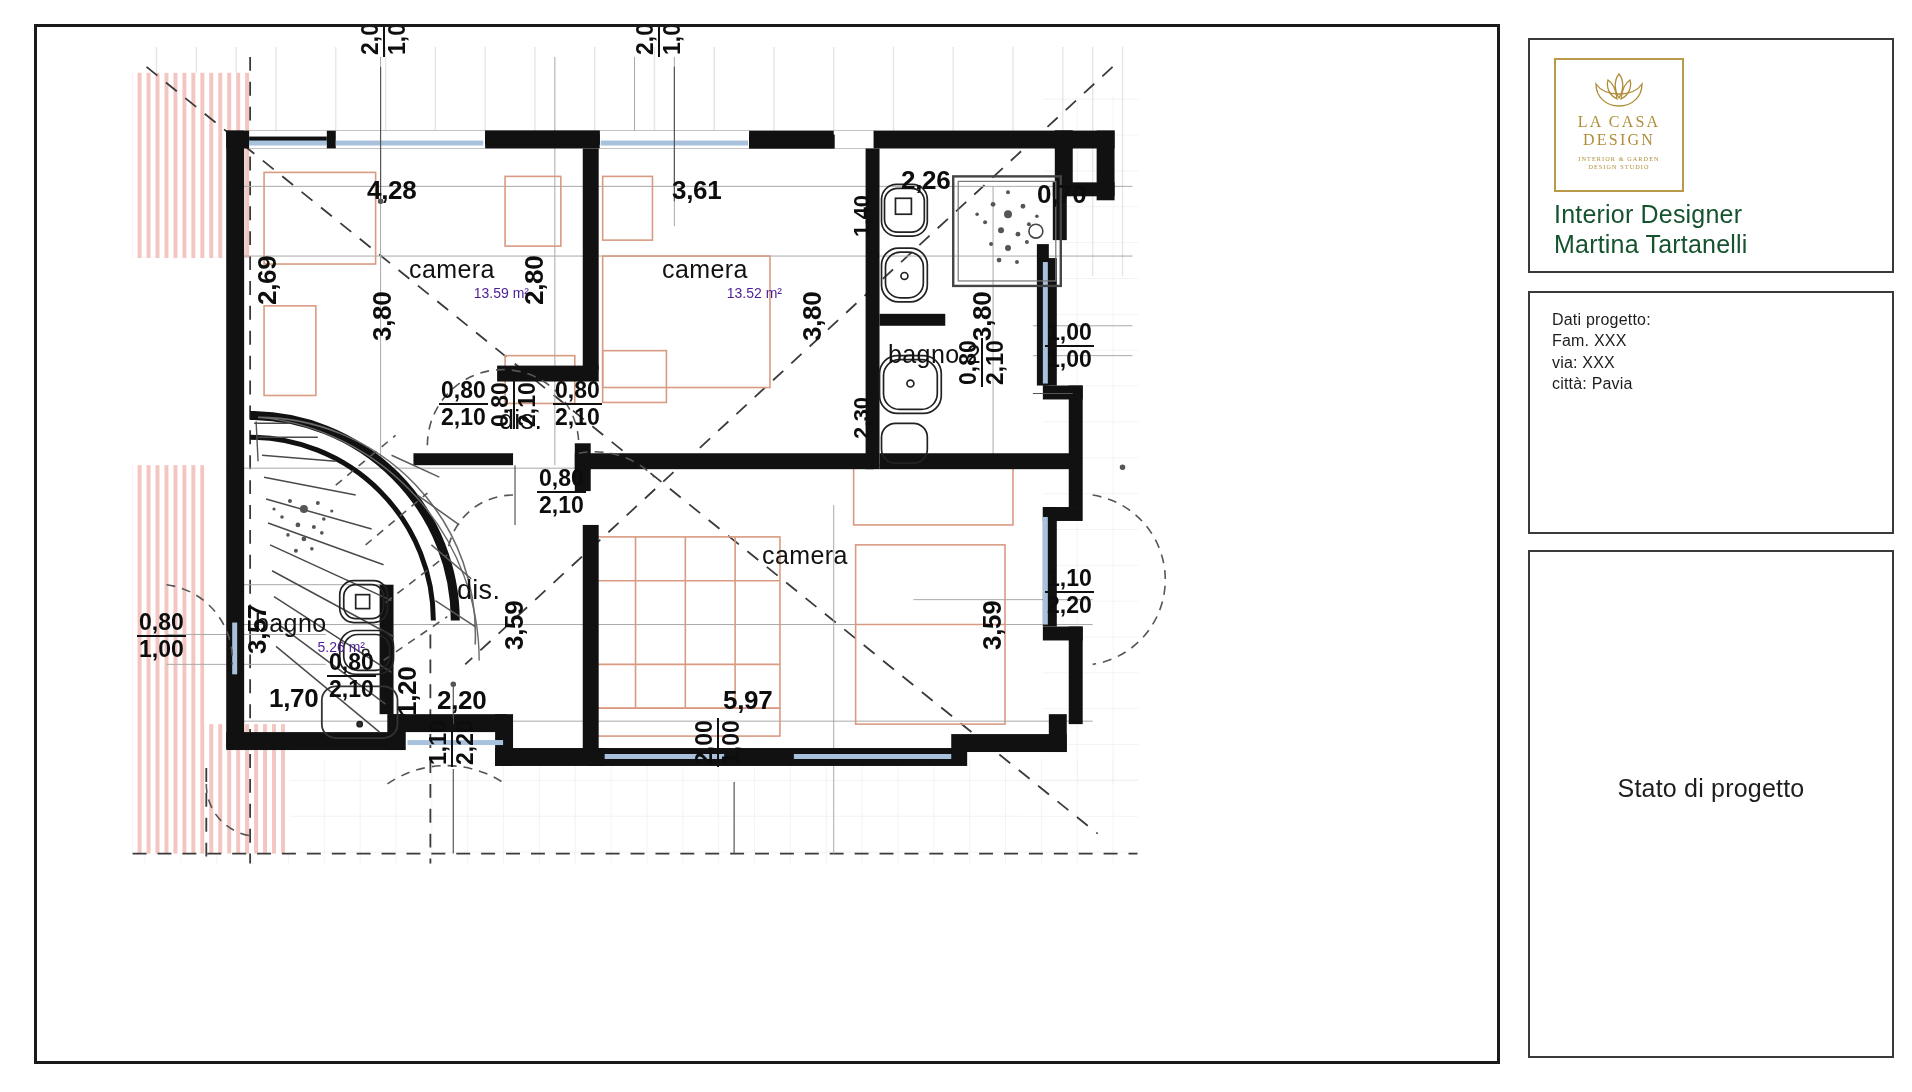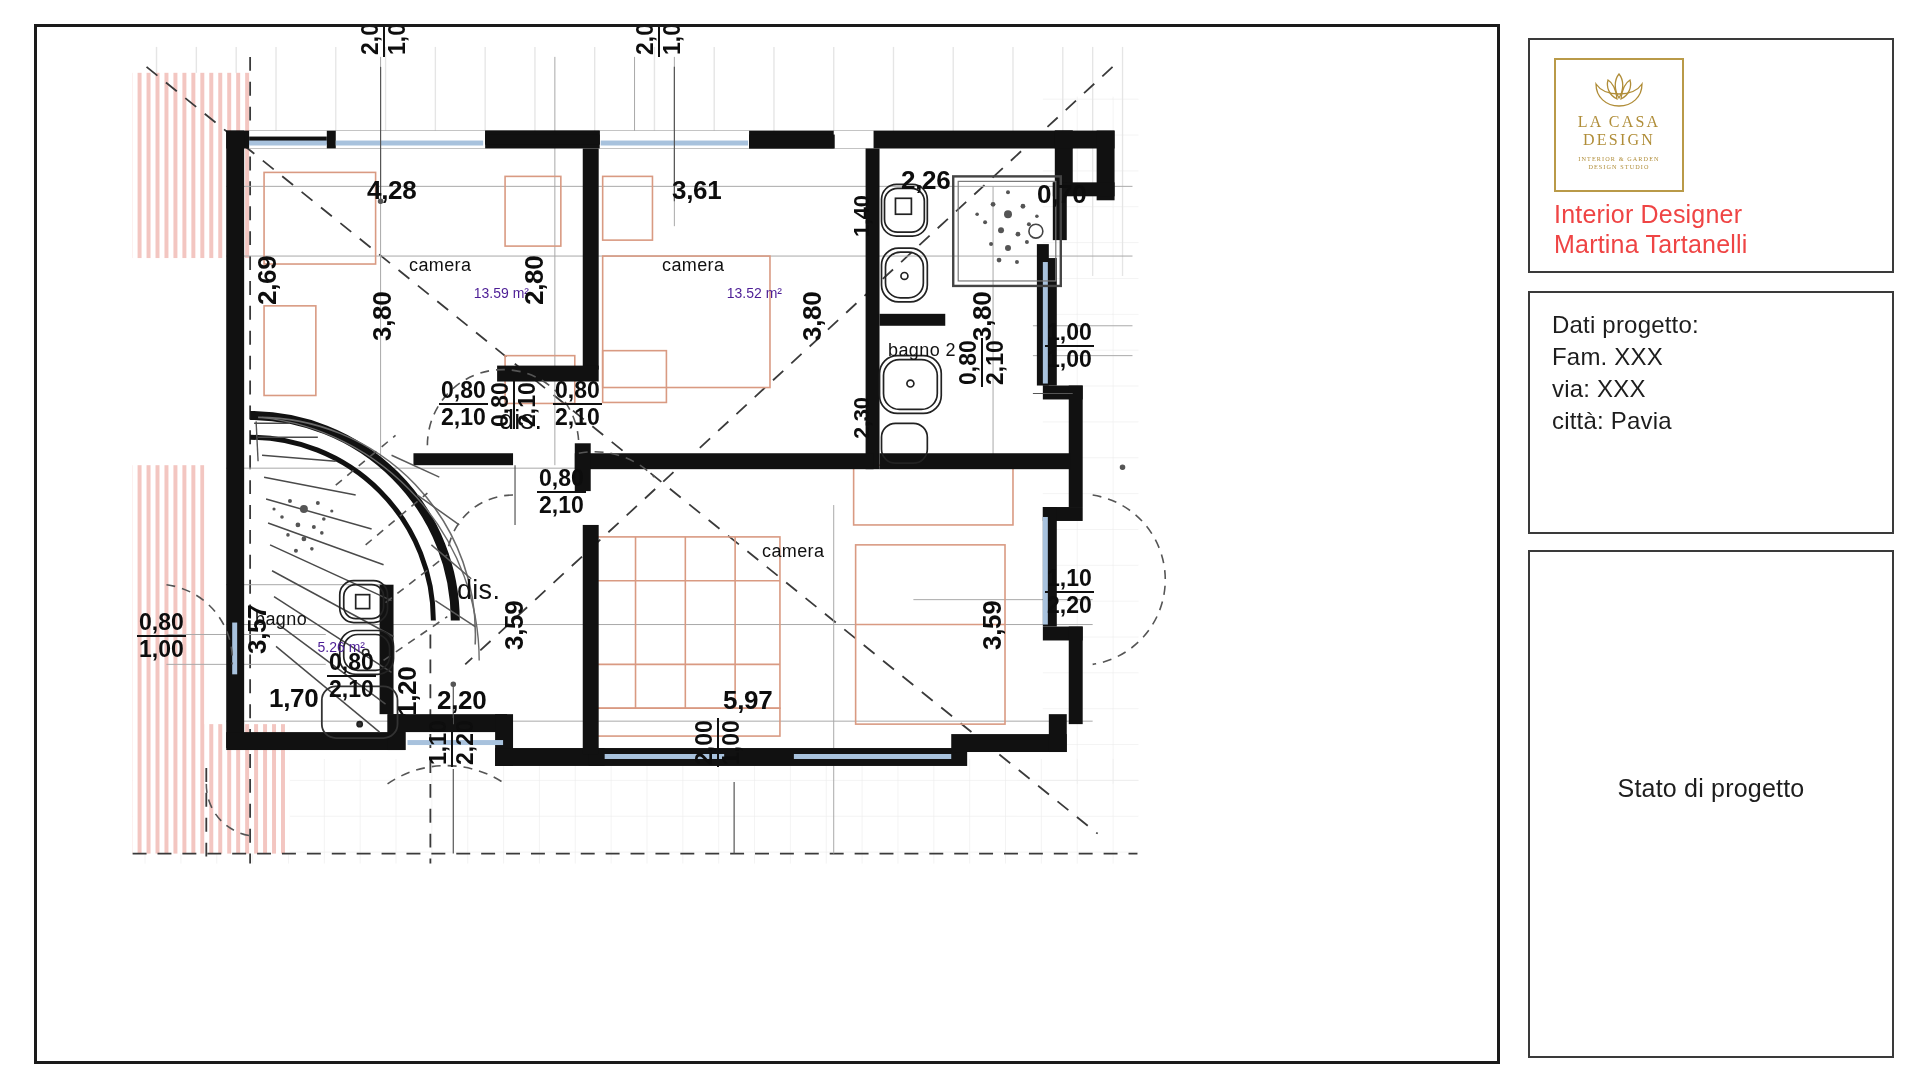--- a/index.html
+++ b/index.html
@@ -68,45 +68,45 @@
     font-size: 6.2px;
     letter-spacing: 1.1px;
     line-height: 1.35;
     text-align: center;
     margin-top: 6px;
   }
   .tb-role {
     position: absolute;
     left: 24px; top: 160px;
     font-size: 25px;
-    color: #ef4444;
+    color: #14532d;
     line-height: 1.18;
     letter-spacing: .2px;
   }
   .tb-datalist {
     position: absolute;
     left: 22px; top: 16px;
-    font-size: 24px;
+    font-size: 16px;
     color: #1d1d1d;
     line-height: 1.34;
     letter-spacing: .2px;
   }
   .tb-state-label {
     position: absolute;
     left: 0; right: 0; top: 222px;
     text-align: center;
     font-size: 25px;
     color: #1d1d1d;
     letter-spacing: .2px;
   }
 
   
   .room-name {
     position: absolute;
-    font-size: 18px;
+    font-size: 25px;
     color: #111;
     white-space: nowrap;
     letter-spacing: .4px;
   }
   .room-area {
     position: absolute;
     font-size: 14px;
     color: #4c1d95;
     white-space: nowrap;
     text-align: right;

